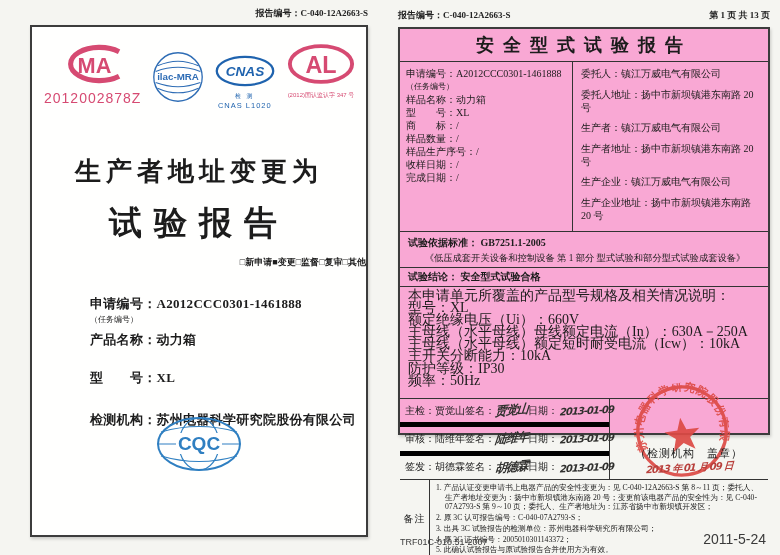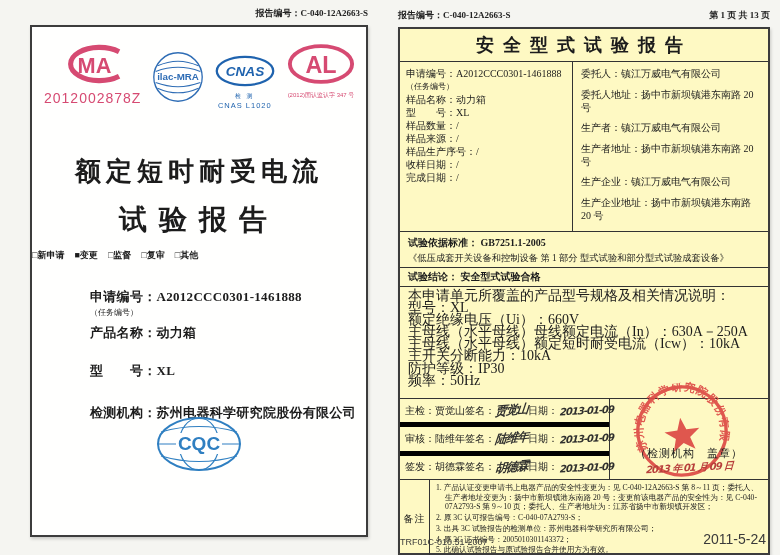--- a/index.html
+++ b/index.html
@@ -24,53 +24,53 @@
   .lp-logos {
     display:flex; justify-content:space-between; align-items:flex-start;
     padding:16px 10px 0 12px;
   }
   .logo-block { text-align:center; }
   .logo-caption-red { font-family:"Liberation Sans",sans-serif; font-size:14px; color:#d64a72; letter-spacing:1px; margin-top:1px; }
   .logo-caption-red-sm { font-family:"Liberation Sans",sans-serif; font-size:6px; color:#d64a72; margin-top:2px; white-space:nowrap; }
   .logo-caption-blue-xs { font-family:"Liberation Sans",sans-serif; font-size:6px; color:#1f63ae; margin-top:1px; letter-spacing:2px; }
   .logo-caption-blue { font-family:"Liberation Sans",sans-serif; font-size:7.5px; color:#1f63ae; letter-spacing:1px; }
   .lp-title1 { margin-top:44px; text-align:center; font-size:26px; font-weight:600; letter-spacing:5px; }
-  .lp-title2 { margin-top:12px; text-align:center; font-size:28px; font-weight:600; letter-spacing:12px; }
-  .lp-checks { margin-top:10px; display:flex; justify-content:flex-start; gap:10px; font-size:9px; font-weight:600; }
+  .lp-title2 { margin-top:12px; text-align:center; font-size:33px; font-weight:600; letter-spacing:12px; }
+  .lp-checks { margin-top:10px; display:flex; justify-content:flex-end; gap:0; font-size:9px; font-weight:600; }
   .lp-fields { margin:26px 0 0 58px; font-size:13px; }
   .lp-field-main { font-weight:600; letter-spacing:.3px; }
   .lp-field-note { font-size:8px; margin-top:1px; }
   .mt6 { margin-top:6px; } .mt20 { margin-top:20px; } .mt24 { margin-top:24px; }
   .lp-cqc { position:absolute; left:0; right:0; bottom:62px; display:flex; justify-content:center; }
 
   
   .rp-header {
     position:absolute; left:398px; top:9px; width:372px;
     display:flex; justify-content:space-between; font-size:9px; font-weight:600; color:#222;
   }
   .rp {
-    position:absolute; left:398px; top:27px; width:372px; height:528px;
-    background:#fef9c3; border:2px solid #3c3c3c;
+    position:absolute; left:398px; top:27px; width:372px; height:408px;
+    background:#f9a8d4; border:2px solid #3c3c3c;
     display:flex; flex-direction:column; font-size:10px;
     box-shadow:1px 2px 3px rgba(0,0,0,.18);
   }
   .rp-title {
     height:33px; line-height:33px; text-align:center;
     font-size:18px; font-weight:bold; letter-spacing:9px;
     border-bottom:1px solid #333; flex:0 0 33px;
   }
   .rp-info { display:flex; border-bottom:1px solid #333; flex:0 0 140px; }
   .rp-info-left { width:47%; border-right:1px solid #333; padding:5px 5px 2px 6px; }
   .rp-info-left div { line-height:13px; }
   .note-sm { font-size:8px; }
   .rp-info-right { flex:1; padding:5px 6px 2px 8px; }
   .rp-info-right div { line-height:13px; margin-bottom:7.5px; }
   .rp-standard { border-bottom:1px solid #333; padding:4px 6px 2px 8px; flex:0 0 35px; }
   .rp-standard .l1 { font-weight:600; }
-  .rp-standard .l2 { font-size:9.3px; margin-top:2px; }
+  .rp-standard .l2 { font-size:9.3px; margin-top:2px;text-align:center; }
   .rp-conclusion { border-bottom:1px solid #333; padding:2px 8px; flex:0 0 19px; font-weight:600; }
   .rp-specs { border-bottom:1px solid #333; padding:3px 8px; flex:0 0 112px; font-size:14px; }
   .rp-specs div { line-height:12.1px; }
   .rp-sign { display:flex; border-bottom:1px solid #333; flex:0 0 81px; }
   .sign-left { width:57%; border-right:1px solid #333; display:flex; flex-direction:column; }
   .sign-row { flex:1; border-bottom:5px solid #000000; display:flex; align-items:center; padding:0 5px; white-space:nowrap; }
   .sign-row:last-child { border-bottom:none; }
   .sign-gap { display:inline-block; width:6px; }
   .hand {
     font-family:"DejaVu Sans",sans-serif; font-style:italic; font-weight:bold;
@@ -130,21 +130,21 @@
 
     <div class="logo-block">
       <svg width="70" height="42" viewBox="0 0 90 54">
         <ellipse cx="45" cy="27" rx="40" ry="23" fill="none" stroke="#d64a72" stroke-width="5"></ellipse>
         <text x="45" y="38" text-anchor="middle" font-size="30" font-weight="bold" fill="#d64a72">AL</text>
       </svg>
       <div class="logo-caption-red-sm">(2012)国认监认字 347 号</div>
     </div>
   </div>
 
-  <div class="lp-title1">额定短时耐受电流</div>
+  <div class="lp-title1">生产者地址变更为</div>
   <div class="lp-title2">试验报告</div>
 
   <div class="lp-checks">
     <span>□新申请</span>
     <span>■变更</span>
     <span>□监督</span>
     <span>□复审</span>
     <span>□其他</span>
   </div>
 
@@ -177,22 +177,22 @@
 <div class="rp">
 
   <div class="rp-title">安全型式试验报告</div>
 
   <div class="rp-info">
     <div class="rp-info-left">
       <div>申请编号：A2012CCC0301-1461888</div>
       <div class="note-sm">（任务编号）</div>
       <div>样品名称：动力箱</div>
       <div>型　　号：XL</div>
+      <div>商　　标：/</div>
       <div>样品数量：/</div>
-      <div>样品来源：/</div>
       <div>样品生产序号：/</div>
       <div>收样日期：/</div>
       <div>完成日期：/</div>
     </div>
     <div class="rp-info-right">
       <div>委托人：镇江万威电气有限公司</div>
       <div>委托人地址：扬中市新坝镇港东南路 20 号</div>
       <div>生产者：镇江万威电气有限公司</div>
       <div>生产者地址：扬中市新坝镇港东南路 20 号</div>
       <div>生产企业：镇江万威电气有限公司</div>

